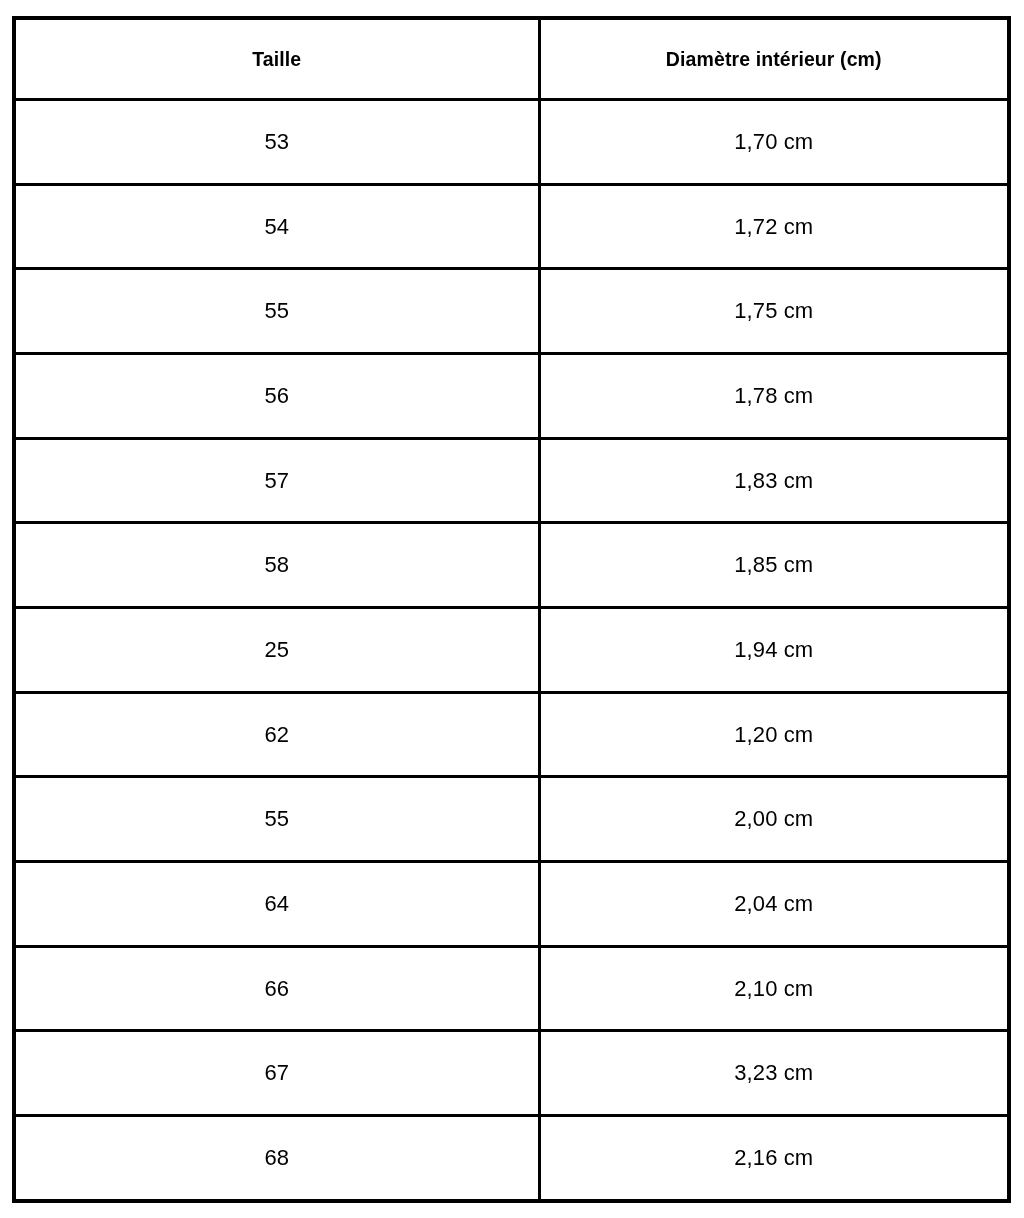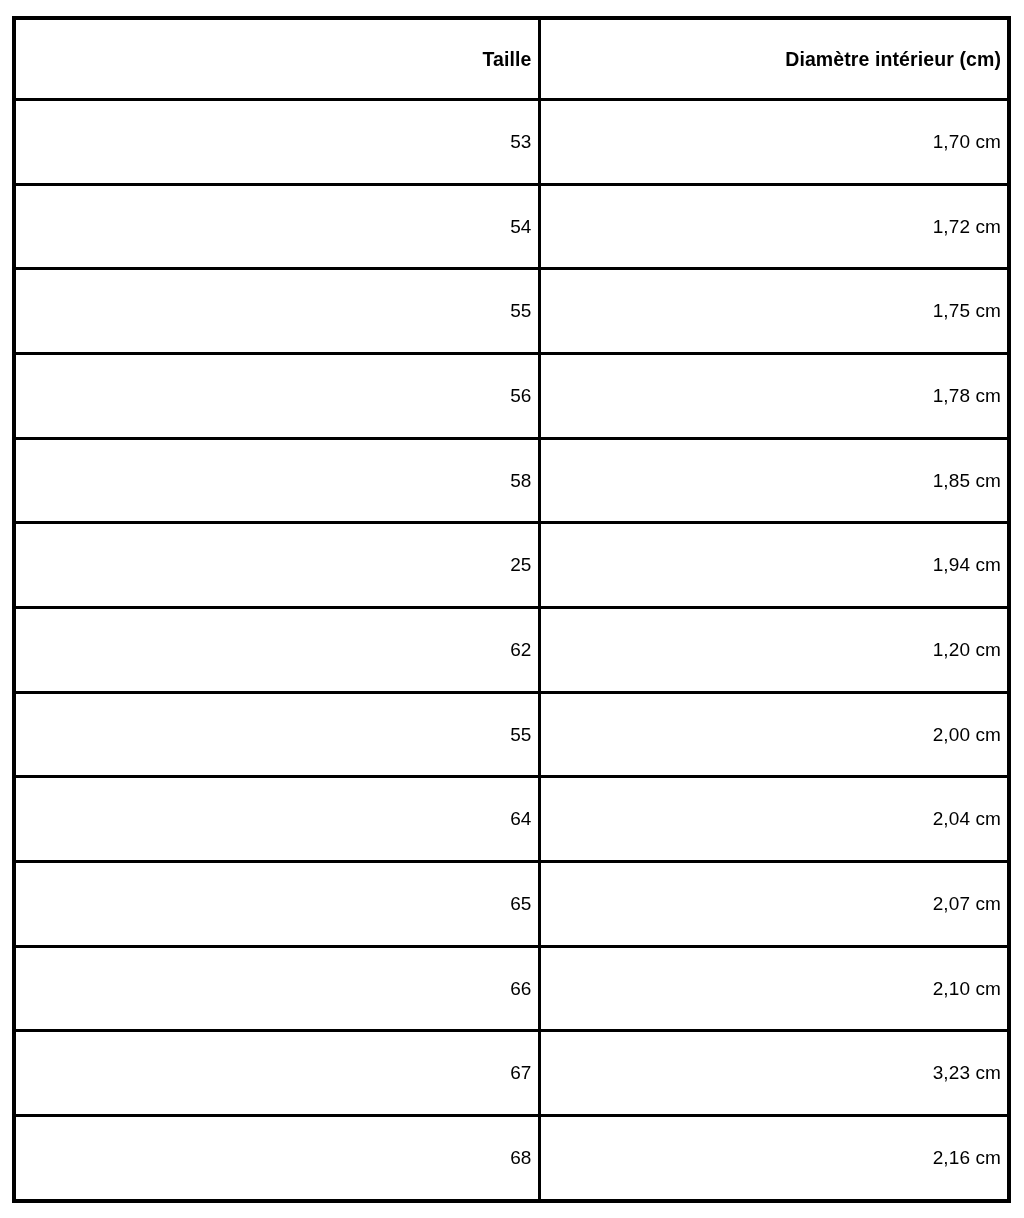--- a/index.html
+++ b/index.html
@@ -40,36 +40,36 @@
     border: 4px solid #000000;
     background: #ffffff;
   }
 
   table.size-table col.col-size   { width: 525px; }
   table.size-table col.col-diam   { width: 470px; }
 
   table.size-table th,
   table.size-table td {
     border: 3px solid #000000;
-    text-align: right;
+    text-align: center;
     vertical-align: middle;
     background: #ffffff;
     padding: 0 6px;
   }
 
   table.size-table thead th {
     height: 78px;
     font-size: 19.5px;
     font-weight: bold;
     letter-spacing: 0.1px;
   }
 
   table.size-table tbody td {
     height: 69.4px;
-    font-size: 19px;
+    font-size: 22px;
     font-weight: normal;
     letter-spacing: 0.1px;
   }
 </style>
 </head>
 <body>
 
 <div class="page">
   <div class="size-table-wrap">
     <table class="size-table">
@@ -94,44 +94,44 @@
           </tr>
           <tr>
             <td>55</td>
             <td>1,75 cm</td>
           </tr>
           <tr>
             <td>56</td>
             <td>1,78 cm</td>
           </tr>
           <tr>
+            <td>57</td>
+            <td>1,83 cm</td>
+          </tr>
+          <tr>
             <td>58</td>
             <td>1,85 cm</td>
           </tr>
           <tr>
             <td>25</td>
             <td>1,94 cm</td>
           </tr>
           <tr>
             <td>62</td>
             <td>1,20 cm</td>
           </tr>
           <tr>
             <td>55</td>
             <td>2,00 cm</td>
           </tr>
           <tr>
             <td>64</td>
             <td>2,04 cm</td>
           </tr>
           <tr>
-            <td>65</td>
-            <td>2,07 cm</td>
-          </tr>
-          <tr>
             <td>66</td>
             <td>2,10 cm</td>
           </tr>
           <tr>
             <td>67</td>
             <td>3,23 cm</td>
           </tr>
           <tr>
             <td>68</td>
             <td>2,16 cm</td>

